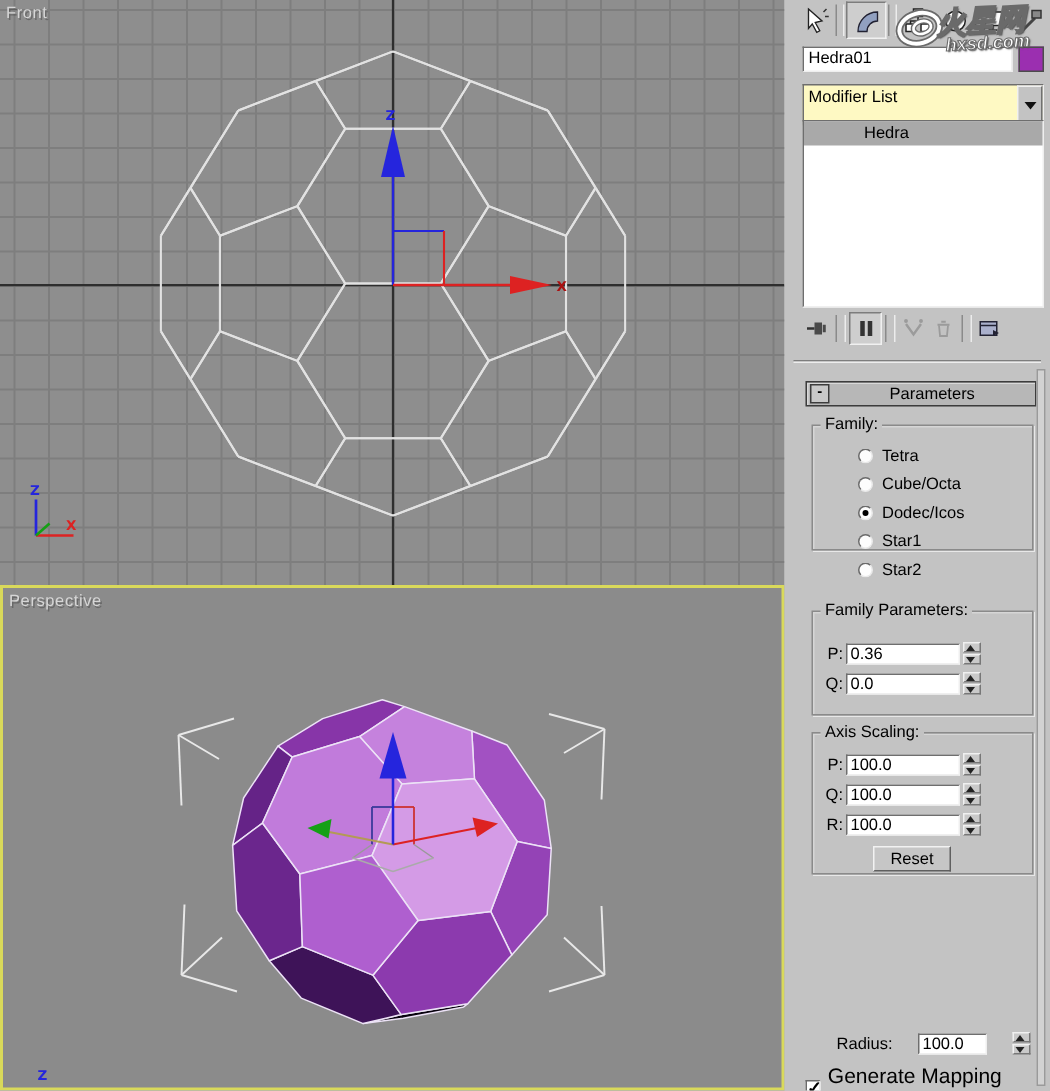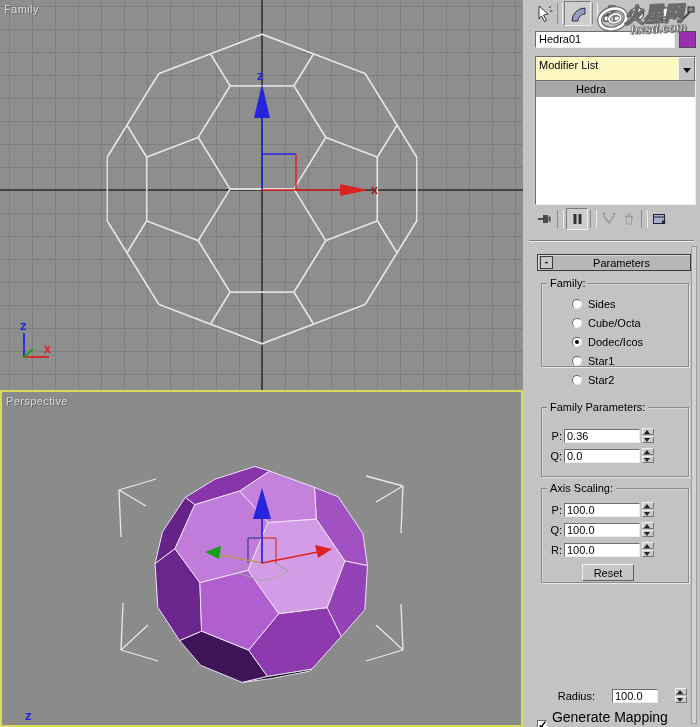--- a/index.html
+++ b/index.html
@@ -221,21 +221,21 @@
           <text x="371" y="194" fill="#aa1111" font-size="9" font-weight="bold" font-family="&quot;DejaVu Sans&quot;,sans-serif">X</text>
         </g>
         <g>
           <line x1="24" y1="357" x2="24" y2="333" stroke="#2525dd" stroke-width="1.8"></line>
           <line x1="24" y1="357" x2="49" y2="357" stroke="#dd2222" stroke-width="1.8"></line>
           <line x1="24" y1="357" x2="33" y2="349" stroke="#15a015" stroke-width="1.8"></line>
           <text x="20" y="330" fill="#2525dd" font-size="9" font-weight="bold" font-family="&quot;DejaVu Sans&quot;,sans-serif">Z</text>
           <text x="44" y="353" fill="#dd2222" font-size="9" font-weight="bold" font-family="&quot;DejaVu Sans&quot;,sans-serif">X</text>
         </g>
       </svg>
-    <span class="vp-label">Family</span>
+    <span class="vp-label">Front</span>
   </div>
 
   <div class="vp-persp">
     <svg id="svg-persp" width="519" height="333" viewBox="0 0 519 333">
         <g>
           <polygon points="266.8,286.9 307.1,279.3 309.8,277.1 265.5,284.4 240.1,290.4" fill="rgb(8,2,14)" stroke="#ece2f6" stroke-width="1" stroke-linejoin="round"></polygon>
           <polygon points="267.7,79.1 252.9,74.5 213.1,87.1 183.3,105.4 192.8,112.7 237.7,99.0" fill="rgb(135,53,168)" stroke="#ece2f6" stroke-width="1" stroke-linejoin="round"></polygon>
           <polygon points="192.8,112.7 183.3,105.4 160.4,140.0 153.1,171.6 173.0,156.7" fill="rgb(101,35,135)" stroke="#ece2f6" stroke-width="1" stroke-linejoin="round"></polygon>
           <polygon points="314.3,127.2 342.8,169.0 365.5,173.6 360.9,141.5 336.1,104.7 312.5,95.3" fill="rgb(162,81,194)" stroke="#ece2f6" stroke-width="1" stroke-linejoin="round"></polygon>
           <polygon points="265.5,284.4 246.6,258.1 199.6,239.1 177.5,248.5 198.8,273.4 240.1,290.4" fill="rgb(62,19,88)" stroke="#ece2f6" stroke-width="1" stroke-linejoin="round"></polygon>
@@ -385,21 +385,21 @@
 
     <div class="rollhdr">
       <span class="minusbox">-</span>
       <span class="title">Parameters</span>
     </div>
 
     <div class="group g-family">
       <span class="group-label">Family:</span>
       <div class="radio-row">
         <span class="radio"></span>
-        <span>Sides</span>
+        <span>Tetra</span>
       </div>
       <div class="radio-row">
         <span class="radio"></span>
         <span>Cube/Octa</span>
       </div>
       <div class="radio-row">
         <span class="radio on"></span>
         <span>Dodec/Icos</span>
       </div>
       <div class="radio-row">

